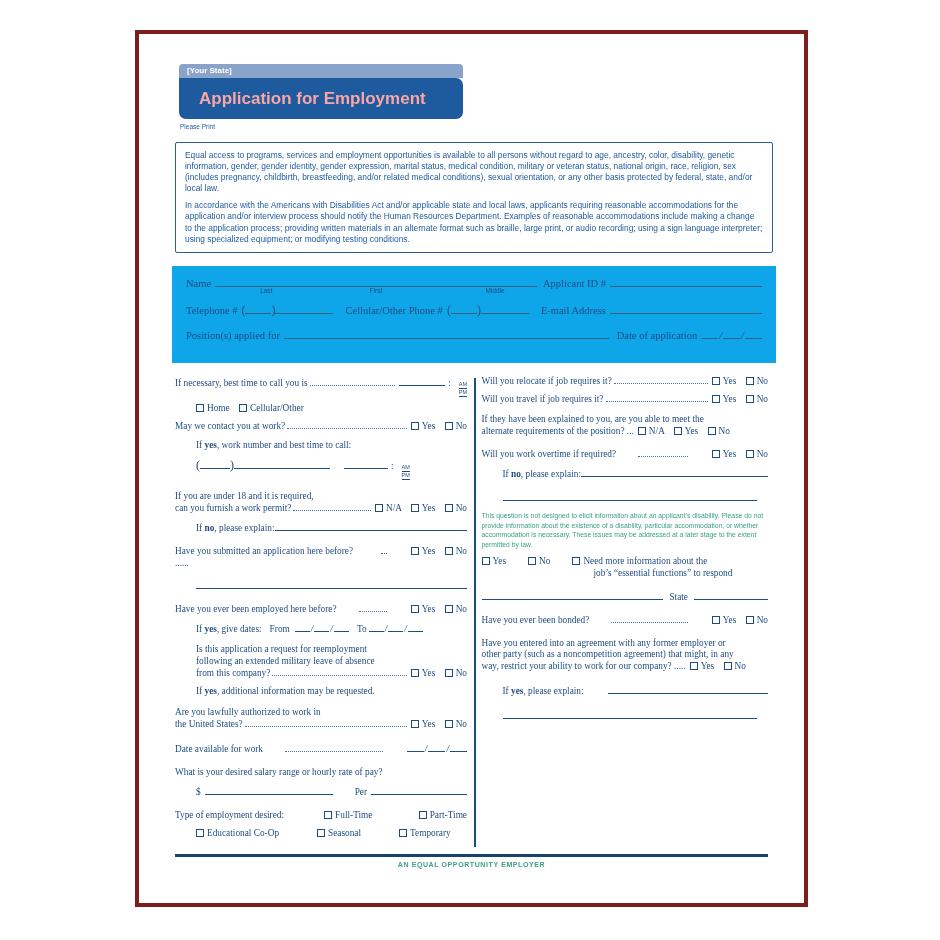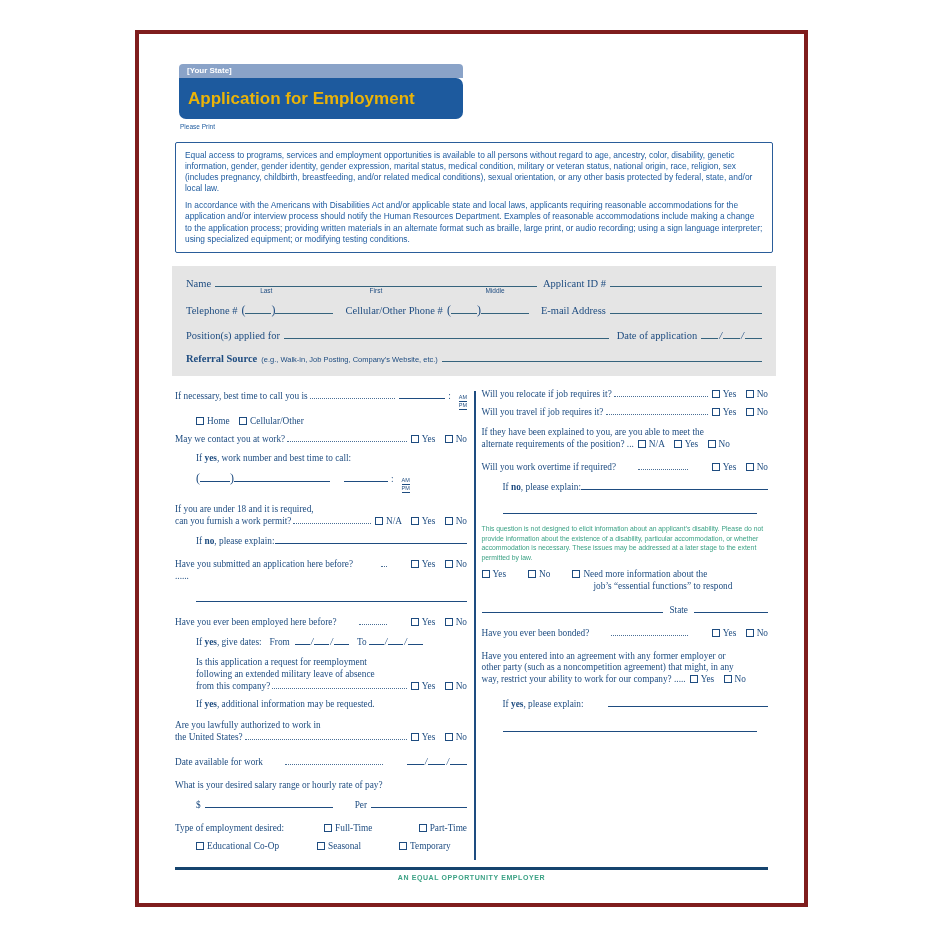--- a/index.html
+++ b/index.html
@@ -6,31 +6,31 @@
   body { width: 940px; height: 940px; background: #ffffff; position: relative;
          font-family: "Liberation Serif", serif; }
   .page { position: absolute; left: 135px; top: 30px; width: 673px; height: 877px;
           background: #fff; border: 4px solid #7f1d1d; color: #1e4c80; overflow: hidden; }
 
   
   .state-bar { margin: 30px 0 0 40px; width: 284px; height: 14px; background: #8aa3c8;
                border-radius: 4px 4px 0 0; color: #fff; font: bold 8px/14px "Liberation Sans", sans-serif;
                padding-left: 8px; }
   .title-bar { margin-left: 40px; width: 284px; height: 41px; background: #1d5a9e;
-               border-radius: 0 7px 7px 7px; color: #eab308;
-               font: bold 17px/41px "Liberation Sans", sans-serif; padding-left: 9px; }
+               border-radius: 0 7px 7px 7px; color: #fca5a5;
+               font: bold 17px/41px "Liberation Sans", sans-serif; padding-left: 20px; }
   .please-print { margin: 4px 0 0 41px; font: 6.5px "Liberation Sans", sans-serif; color: #1d5a9e; }
 
   
   .disclaimer { margin: 12px 0 0 36px; width: 598px; border: 1.5px solid #2a5d9a; border-radius: 2px;
                 padding: 7px 9px; font: 8.4px/1.32 "Liberation Sans", sans-serif; color: #1d5a9e; }
   .disclaimer p + p { margin-top: 6px; }
 
   
-  .band { margin: 13px 0 0 33px; width: 604px; background: #e5e5e5; padding: 10px 14px 12px;
+  .band { margin: 13px 0 0 33px; width: 604px; background: #0ea5e9; padding: 10px 14px 12px;
           font-size: 10.5px; color: #1e4c80; }
   .brow { display: flex; align-items: baseline; white-space: nowrap; }
   .band .lbl { margin-right: 4px; }
   .ul { display: inline-block; border-bottom: 1px solid #35637d; height: 11px; position: relative; }
   .grow { flex: 1; }
   .sub { position: absolute; top: 11px; font: normal 6.5px "Liberation Sans", sans-serif;
          color: #1e4c80; font-style: normal; }
   .mb14 { margin-bottom: 14px; } .mb10 { margin-bottom: 10px; }
   .paren { font-size: 12px; }
   .date { display: inline-flex; align-items: baseline; }
@@ -114,25 +114,20 @@
       <span class="ul grow"></span>
       <span class="lbl" style="margin-left:8px">Date of application</span>
       <span class="date">
         <i class="d"></i>
           <i class="sl">/</i>
           <i class="d"></i>
           <i class="sl">/</i>
           <i class="d"></i>
       </span>
     </div>
-    <div class="brow">
-      <span class="lbl bold">Referral Source</span>
-      <span class="lbl hint">(e.g., Walk-in, Job Posting, Company’s Website, etc.)</span>
-      <span class="ul grow"></span>
-    </div>
   </div>
 
   <div class="qa">
 
     <div class="col-l">
 
       <div class="q row">
         <span>If necessary, best time to call you is</span>
         <span class="leader"></span>
         <span class="qul" style="width:46px"></span>

